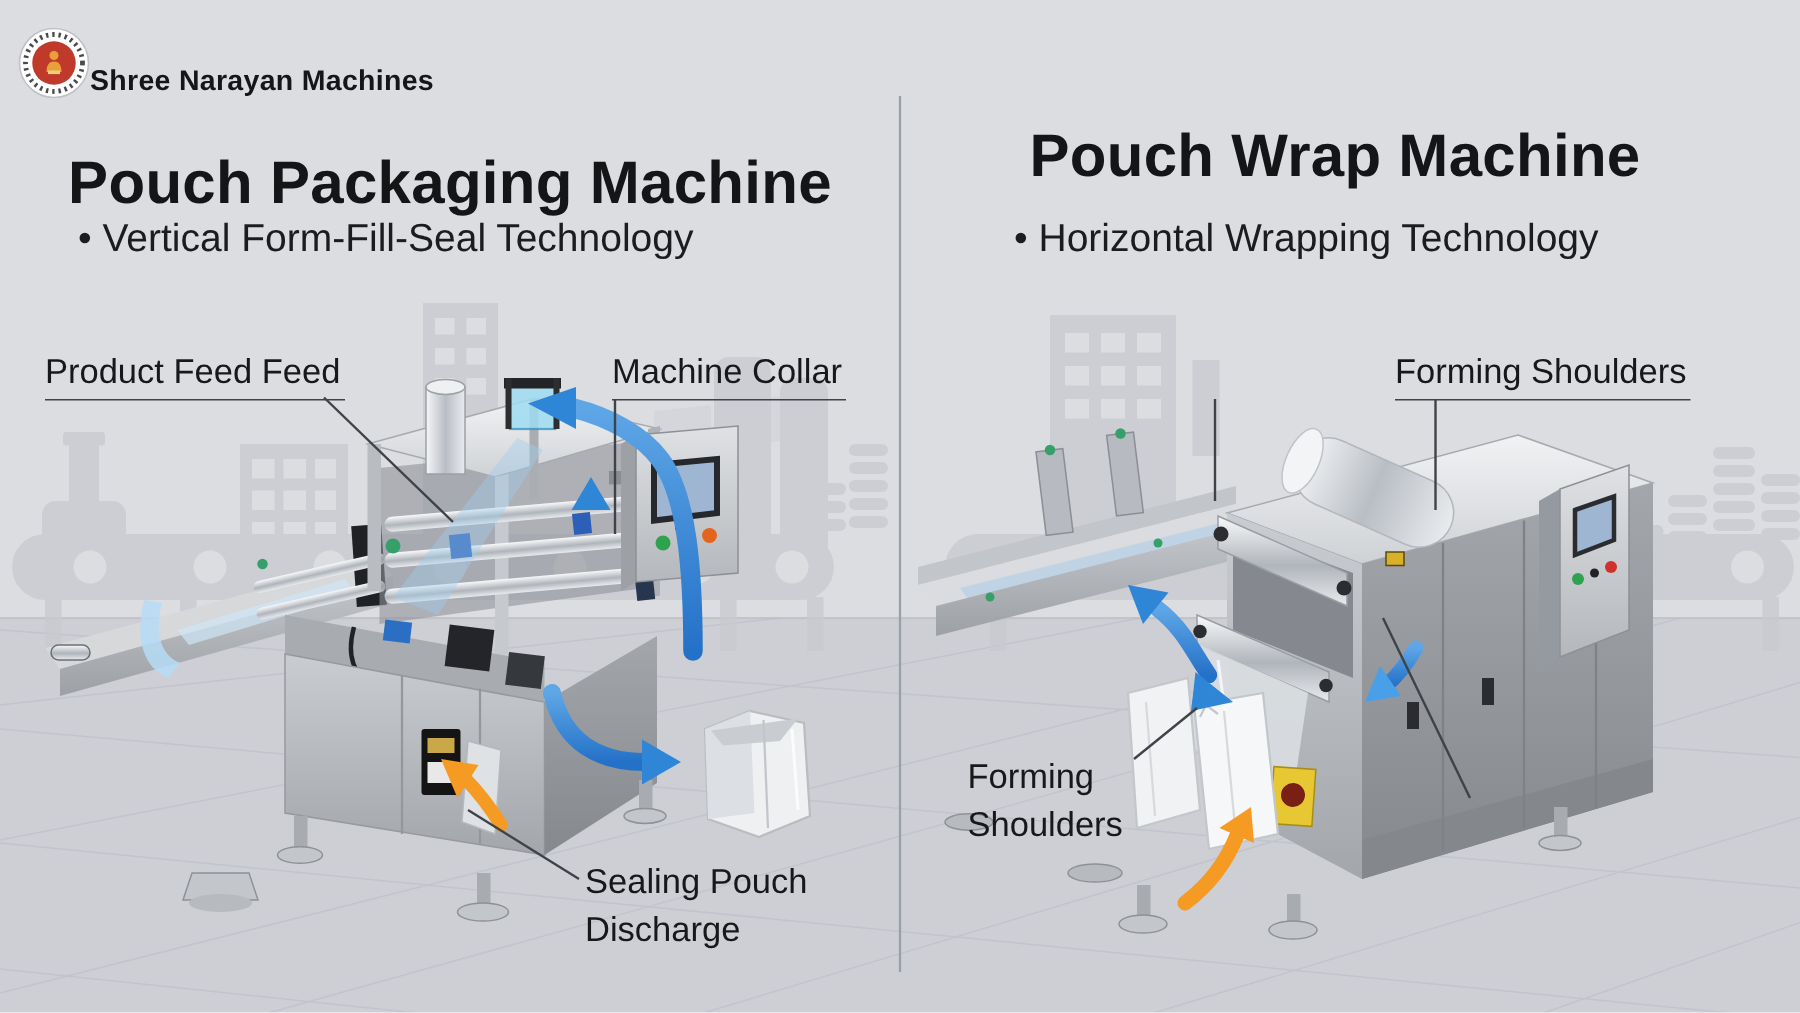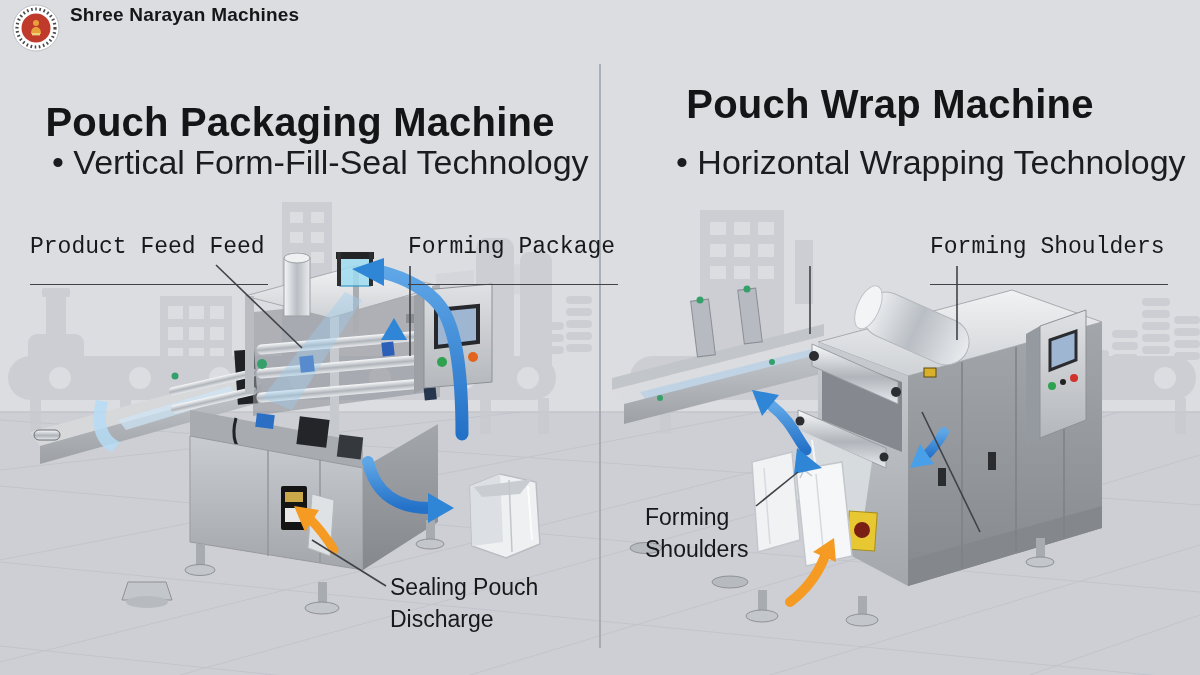--- a/index.html
+++ b/index.html
@@ -3,30 +3,30 @@
 <meta charset="utf-8">
 <style>
   html,body{margin:0;padding:0;}
   .canvas{
     position:relative;width:1200px;height:675px;overflow:hidden;
     background:#dcdde1;
     font-family:"Liberation Sans", sans-serif;
     color:#1b1c1e;
   }
   .scene{position:absolute;left:0;top:0;}
-  .header{position:absolute;left:12px;top:4px;display:flex;align-items:flex-start;gap:10px;z-index:5;}
+  .header{position:absolute;left:12px;top:18px;display:flex;align-items:flex-end;z-index:5;}
   .brand-name{font-size:19px;font-weight:700;letter-spacing:.2px;color:#151617;}
   .panel-title{position:absolute;font-size:40px;font-weight:700;text-align:center;letter-spacing:.2px;color:#141517;z-index:4;}
   .panel-title.left{left:20px;top:82px;width:560px;margin-top:18px;}
   .panel-title.right{left:612px;top:82px;width:556px;}
-  .panel-subtitle{position:absolute;font-size:34px;font-weight:400;color:#1b1c1e;z-index:4;}
+  .panel-subtitle{position:absolute;font-size:26px;font-weight:400;color:#1b1c1e;z-index:4;}
   .panel-subtitle.left{left:52px;top:143px;}
   .panel-subtitle.right{left:652px;top:143px;margin-left:24px;}
   .mlabel{position:absolute;font-size:23px;line-height:1.38;color:#17181a;z-index:4;}
-  .mlabel.underlined{border-bottom:1.6px solid #3f4348;padding:0 3px 20px 0;font-family:Liberation Mono, monospace;}
+  .mlabel.underlined{border-bottom:1.6px solid #3f4348;padding:0 3px 2px 0;}
   .lbl-product-feed{left:30px;top:232px;}
   .lbl-forming-collar{left:408px;top:232px;}
   .lbl-product-infeed{left:653px;top:232px;}
   .lbl-forming-shoulders-top{left:930px;top:232px;}
   .lbl-finished-pouch{left:390px;top:572px;width:185px;}
   .lbl-forming-shoulders-left{left:645px;top:502px;width:135px;}
   .lbl-sealing-jaw{left:648px;top:584px;}
   .lbl-sealed-package{left:985px;top:524px;width:190px;}
   .logo{position:relative;width:48px;height:48px;}
 </style>
@@ -435,18 +435,18 @@
     </div>
     <div class="brand-name">Shree Narayan Machines</div>
   </div>
 
   <div class="panel-title left">Pouch Packaging Machine</div>
   <div class="panel-subtitle left">• Vertical Form-Fill-Seal Technology</div>
   <div class="panel-title right">Pouch Wrap Machine</div>
   <div class="panel-subtitle right">• Horizontal Wrapping Technology</div>
 
   <div class="mlabel underlined lbl-product-feed">Product Feed Feed</div>
-  <div class="mlabel underlined lbl-forming-collar">Forming Package</div>
+  <div class="mlabel underlined lbl-forming-collar">Machine Collar</div>
   <div class="mlabel lbl-finished-pouch">Sealing Pouch Discharge</div>
 
   <div class="mlabel underlined lbl-forming-shoulders-top">Forming Shoulders</div>
   <div class="mlabel lbl-forming-shoulders-left">Forming Shoulders</div>
 </div>
 
 </body></html>

